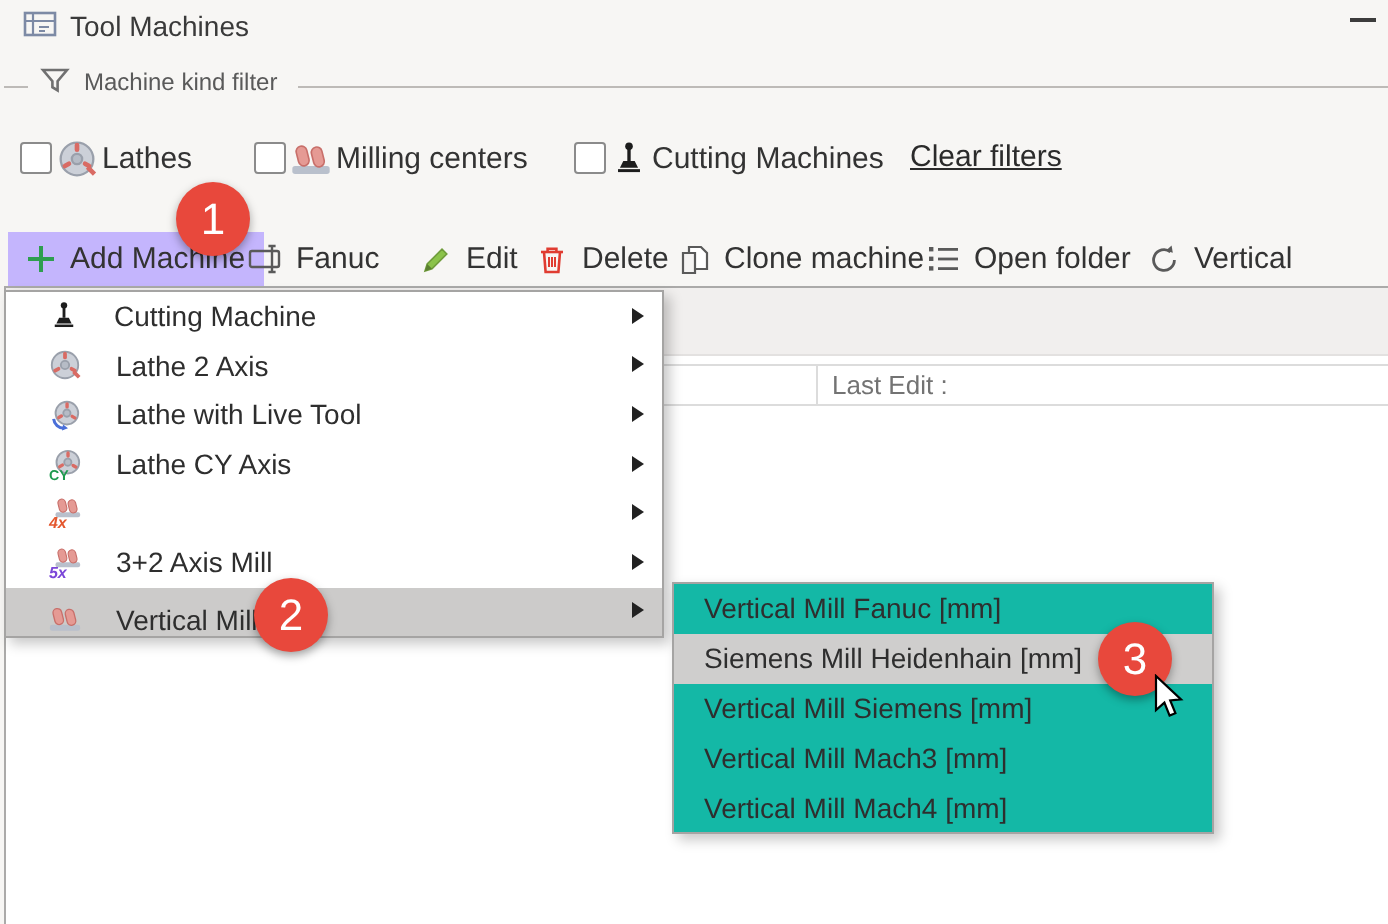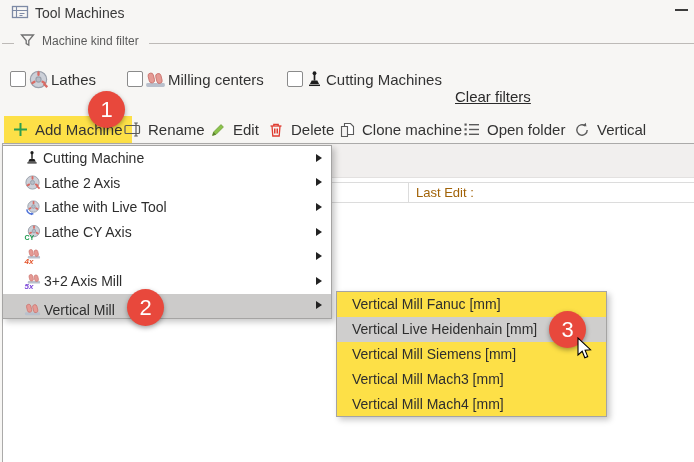--- a/index.html
+++ b/index.html
@@ -20,47 +20,47 @@
   .min-dash { width:13px; height:2px; background:#3c3c3c; }
 
   
   .group-line { position:absolute; left:2px; right:0; top:43px; border-top:1px solid #bdbab7; }
   .group-label { position:absolute; left:14px; top:33px; background:#f7f6f4; padding:0 10px 0 6px;
                  display:flex; align-items:center; gap:7px; font-size:12px; color:#5a5a5a; }
 
   
   .cbg { position:absolute; top:66px; height:26px; display:flex; align-items:center; gap:2px; font-size:15px; color:#333; }
   .cbox { width:16px; height:16px; background:#fff; border:1px solid #8b8b8b; border-radius:2px; }
-  .clear-link { position:absolute; left:455px; top:88px; font-size:15px; color:#2b2b2b; text-decoration:underline; cursor:pointer; }
+  .clear-link { position:absolute; left:455px; top:70px; font-size:15px; color:#2b2b2b; text-decoration:underline; cursor:pointer; }
 
   
   .tbtn { position:absolute; top:116px; height:27px; display:flex; align-items:center; gap:7px;
           padding:0 9px; font-size:15px; color:#333; cursor:default; }
-  .tbtn.pressed { background:#fde047; }
+  .tbtn.pressed { background:#c4b5fd; }
 
   
   .list { position:absolute; left:2px; top:143px; width:692px; height:319px;
           background:#fff; border:1px solid #abaaa9; border-right:0; border-bottom:0; }
   .band { height:34px; background:#f1efee; border-bottom:1px solid #e3e1e0; }
   .hdr  { margin-top:4px; height:21px; border-top:1px solid #dcdcdc; border-bottom:1px solid #dcdcdc;
-          display:flex; align-items:center; font-size:13px; color:#a16207; }
+          display:flex; align-items:center; font-size:13px; color:#737373; }
   .hdr-cell0 { width:406px; height:100%; border-right:1px solid #dcdcdc; }
   .hdr-cell1 { padding-left:7px; }
 
   
   .menu { position:absolute; left:2px; top:145px; width:330px; background:#fff;
           border:1px solid #a5a4a3; box-shadow:3px 3px 6px rgba(0,0,0,.22); z-index:5; }
-  .mi { height:24.6px; display:flex; align-items:center; padding-left:21px; gap:3px;
+  .mi { height:24.6px; display:flex; align-items:center; padding-left:21px; gap:17px;
         font-size:14px; color:#2e2e2e; position:relative; cursor:default; }
   .mi.hl { background:#cccbca;align-items:flex-end; }
   .mi .arrow { position:absolute; right:9px; top:50%; margin-top:-4.5px; width:0; height:0;
                border-left:6px solid #222; border-top:4.5px solid transparent; border-bottom:4.5px solid transparent; }
 
   
-  .submenu { position:absolute; left:336px; top:291px; width:271px; background:#fde047;
+  .submenu { position:absolute; left:336px; top:291px; width:271px; background:#14b8a6;
              border:1px solid #a5a4a3; box-shadow:3px 3px 6px rgba(0,0,0,.22); z-index:6; }
   .smi { height:24.8px; display:flex; align-items:center; padding-left:15px; font-size:14px; color:#2e2e2e; cursor:default; }
   .smi.hl { background:#cfcecd; }
 
   
   .badge { position:absolute; width:37px; height:37px; border-radius:50%; background:#e8483c;
            color:#fff; display:flex; align-items:center; justify-content:center;
            font-size:22px; z-index:10; box-shadow:0 2px 5px rgba(0,0,0,.35); }
   .badge1 { left:88px;  top:91px; }
   .badge2 { left:127px; top:289px; }
@@ -133,21 +133,21 @@
     <path d="M7.5 1 v13 M1 7.5 h13" stroke="#2e9e4f" stroke-width="2"></path>
   </svg>
   <span>Add Machine</span>
 </div>
 
 <div class="tbtn" style="left:115px">
   <svg width="17" height="17" viewBox="0 0 17 17">
     <rect x="1" y="4.5" width="14.5" height="8" rx="1" fill="none" stroke="#5a5a5a" stroke-width="1.2"></rect>
     <path d="M12 2 v13 M10.2 2 h3.6 M10.2 15 h3.6" stroke="#5a5a5a" stroke-width="1.2" fill="none"></path>
   </svg>
-  <span>Rename</span>
+  <span>Fanuc</span>
 </div>
 
 <div class="tbtn" style="left:201px">
   <svg width="16" height="16" viewBox="0 0 16 16">
     <path d="M2.5 13.5 l1.1-3.5 L11 2.6 l2.4 2.4 -7.4 7.4 z" fill="#8bc34a" stroke="#6f9c3b" stroke-width="0.8"></path>
     <path d="M2.5 13.5 l1.1-3.5 2.4 2.4 z" fill="#5b7f30"></path>
   </svg>
   <span>Edit</span>
 </div>
 
@@ -280,21 +280,21 @@
     <span>Vertical Mill</span>
     <span class="arrow"></span>
   </div>
 </div>
 
 <div class="submenu">
   <div class="smi">
     <span>Vertical Mill Fanuc [mm]</span>
   </div>
   <div class="smi hl">
-    <span>Vertical Live Heidenhain [mm]</span>
+    <span>Siemens Mill Heidenhain [mm]</span>
   </div>
   <div class="smi">
     <span>Vertical Mill Siemens [mm]</span>
   </div>
   <div class="smi">
     <span>Vertical Mill Mach3 [mm]</span>
   </div>
   <div class="smi">
     <span>Vertical Mill Mach4 [mm]</span>
   </div>

